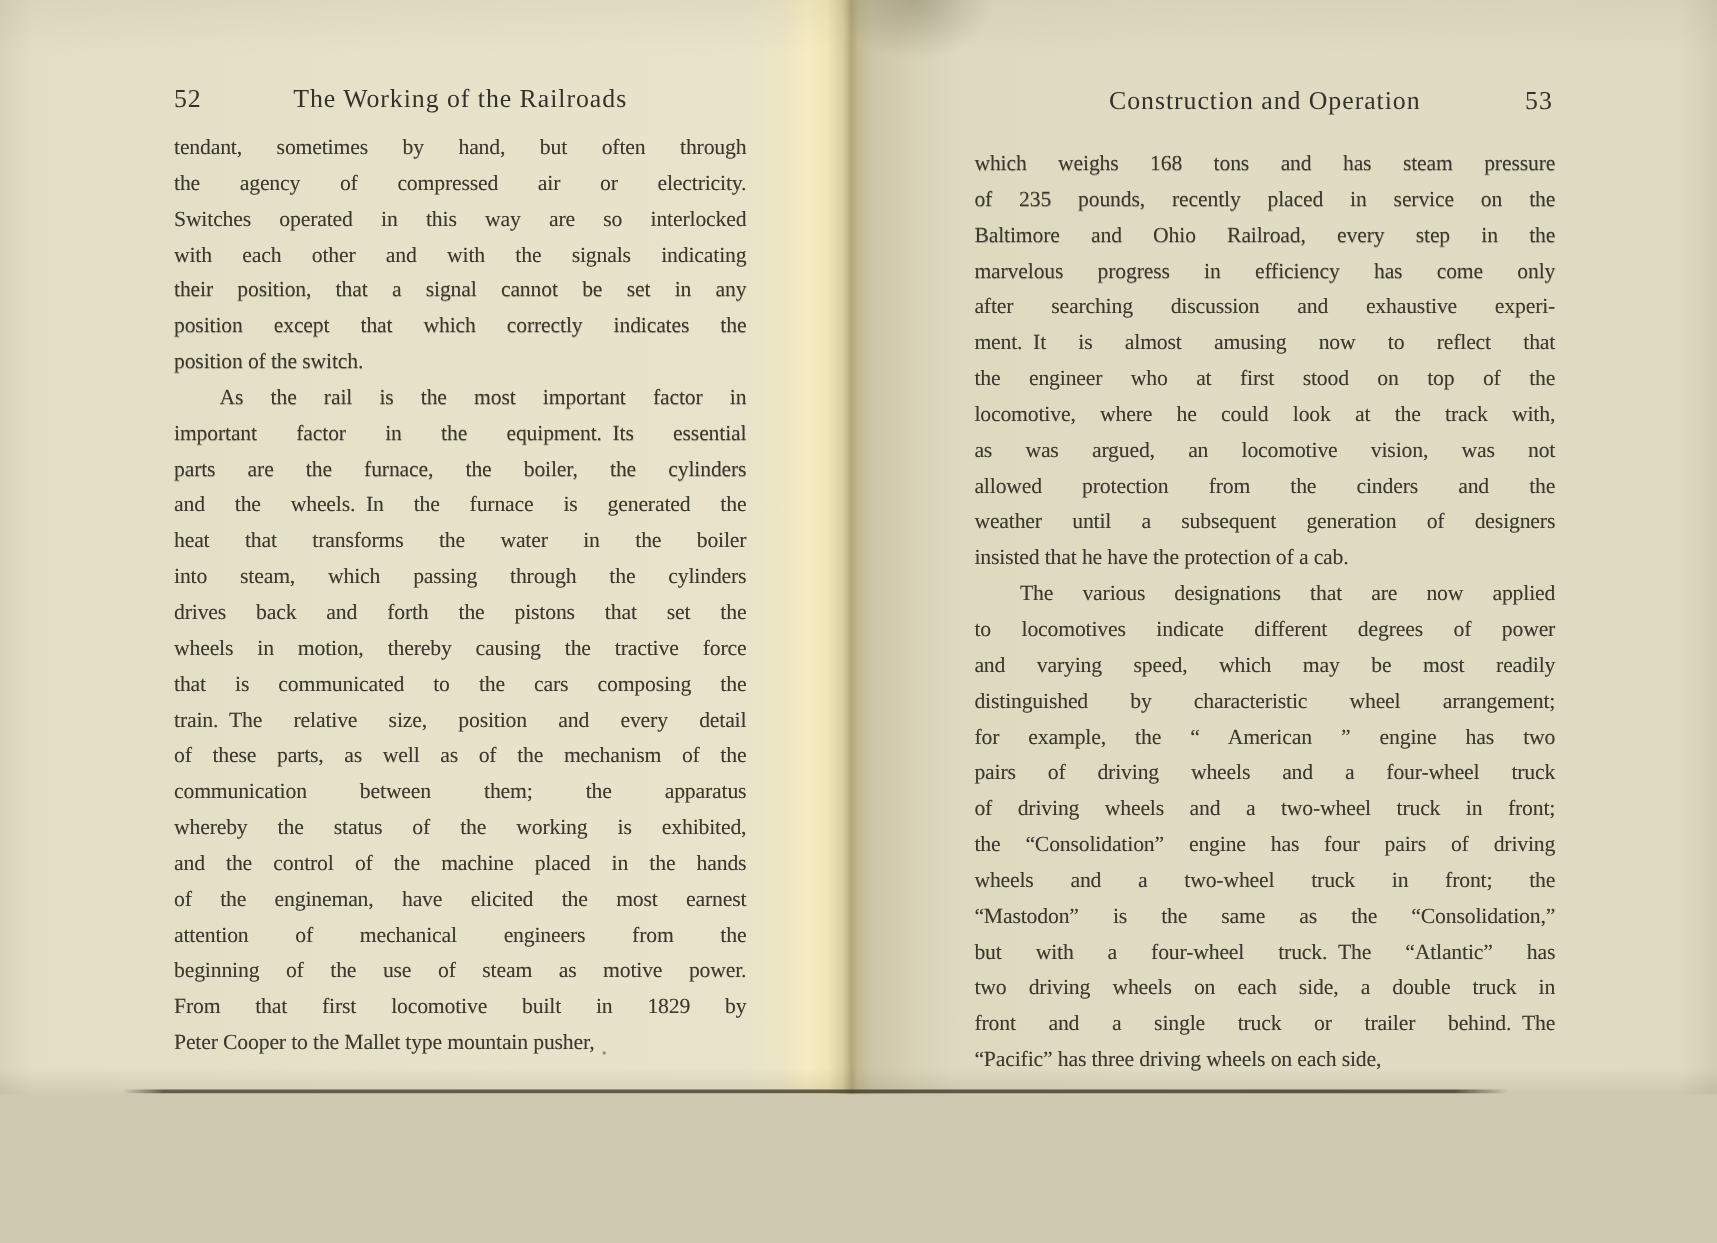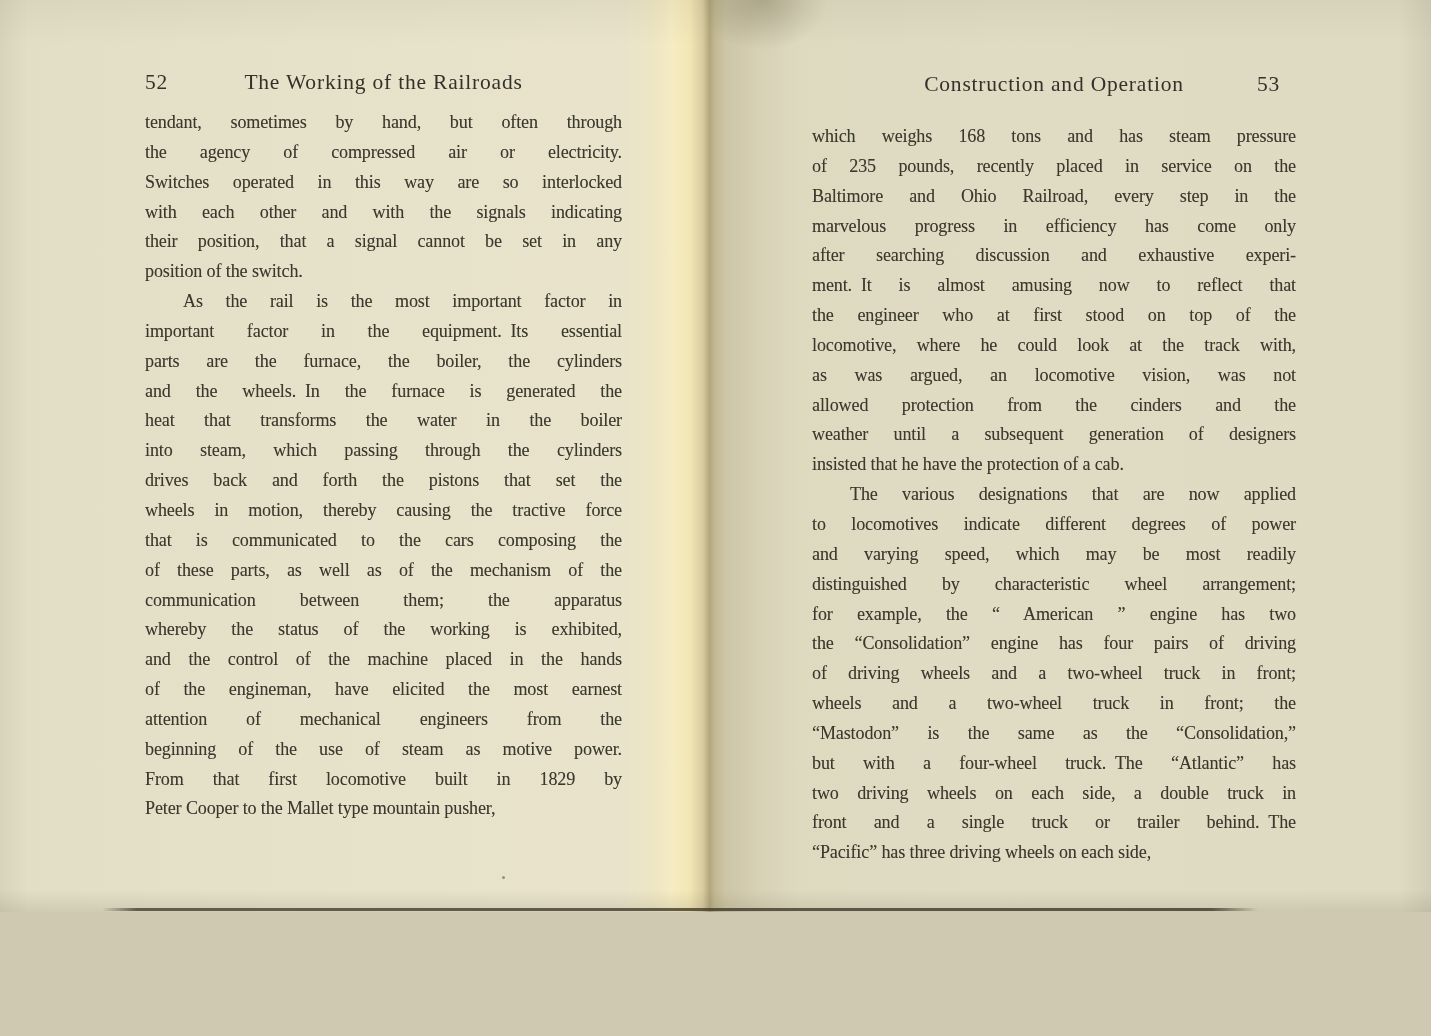--- a/index.html
+++ b/index.html
@@ -30,21 +30,21 @@
         #dedac0 55.9%,
         #e0dbc3 69.9%,
         #dfdac2 100%);
   }
   .col{position:absolute;top:0;}
   .col-left{left:145px;top:69px;width:477px;}
   .col-right{left:812px;top:71px;width:484px;}
   .header{position:relative;height:27px;line-height:27px;font-size:21.5px;letter-spacing:0.8px;color:#34312a;}
   .pagenum{position:absolute;top:0;font-size:21.5px;}
   .pn-left{left:0;}
-  .pn-right{right:16px;}
+  .pn-right{right:2px;}
   .running-title{text-align:center;width:100%;}
   .lines{margin-top:12px;}
   .col-right .lines{margin-top:24px;}
   .line{
     height:29.85px;line-height:29.85px;
     font-size:18px;letter-spacing:-0.1px;
     text-align:justify;text-align-last:justify;text-justify:inter-word;
     text-shadow:0.2px 0.2px 0 rgba(59,56,46,0.35);
   }
   .line.indent{text-indent:38px;}
@@ -66,30 +66,32 @@
     <div class="header">
       <span class="pagenum pn-left">52</span>
       <div class="running-title">The Working of the Railroads</div>
     </div>
     <div class="lines">
         <div class="line">tendant, sometimes by hand, but often through</div>
         <div class="line">the agency of compressed air or electricity.</div>
         <div class="line">Switches operated in this way are so interlocked</div>
         <div class="line">with each other and with the signals indicating</div>
         <div class="line">their position, that a signal cannot be set in any</div>
+        <div class="line">position except that which correctly indicates the</div>
         <div class="line last">position of the switch.</div>
         <div class="line indent">As the rail is the most important factor in</div>
         <div class="line">important factor in the equipment. Its essential</div>
         <div class="line">parts are the furnace, the boiler, the cylinders</div>
         <div class="line">and the wheels. In the furnace is generated the</div>
         <div class="line">heat that transforms the water in the boiler</div>
         <div class="line">into steam, which passing through the cylinders</div>
         <div class="line">drives back and forth the pistons that set the</div>
         <div class="line">wheels in motion, thereby causing the tractive force</div>
         <div class="line">that is communicated to the cars composing the</div>
+        <div class="line">train. The relative size, position and every detail</div>
         <div class="line">of these parts, as well as of the mechanism of the</div>
         <div class="line">communication between them; the apparatus</div>
         <div class="line">whereby the status of the working is exhibited,</div>
         <div class="line">and the control of the machine placed in the hands</div>
         <div class="line">of the engineman, have elicited the most earnest</div>
         <div class="line">attention of mechanical engineers from the</div>
         <div class="line">beginning of the use of steam as motive power.</div>
         <div class="line">From that first locomotive built in 1829 by</div>
         <div class="line last">Peter Cooper to the Mallet type mountain pusher,</div>
       </div>
@@ -111,22 +113,23 @@
         <div class="line">locomotive, where he could look at the track with,</div>
         <div class="line">as was argued, an locomotive vision, was not</div>
         <div class="line">allowed protection from the cinders and the</div>
         <div class="line">weather until a subsequent generation of designers</div>
         <div class="line last">insisted that he have the protection of a cab.</div>
         <div class="line indent">The various designations that are now applied</div>
         <div class="line">to locomotives indicate different degrees of power</div>
         <div class="line">and varying speed, which may be most readily</div>
         <div class="line">distinguished by characteristic wheel arrangement;</div>
         <div class="line">for example, the “ American ” engine has two</div>
+        <div class="line">pairs of driving wheels and a four-wheel truck</div>
+        <div class="line">of driving wheels and a two-wheel truck in front;</div>
         <div class="line">the “Consolidation” engine has four pairs of driving</div>
-        <div class="line">of driving wheels and a two-wheel truck in front;</div>
         <div class="line">wheels and a two-wheel truck in front; the</div>
         <div class="line">“Mastodon” is the same as the “Consolidation,”</div>
         <div class="line">but with a four-wheel truck. The “Atlantic” has</div>
         <div class="line">two driving wheels on each side, a double truck in</div>
         <div class="line">front and a single truck or trailer behind. The</div>
         <div class="line last">“Pacific” has three driving wheels on  each side,</div>
       </div>
   </div>
 
   <div class="edge-line"></div>

